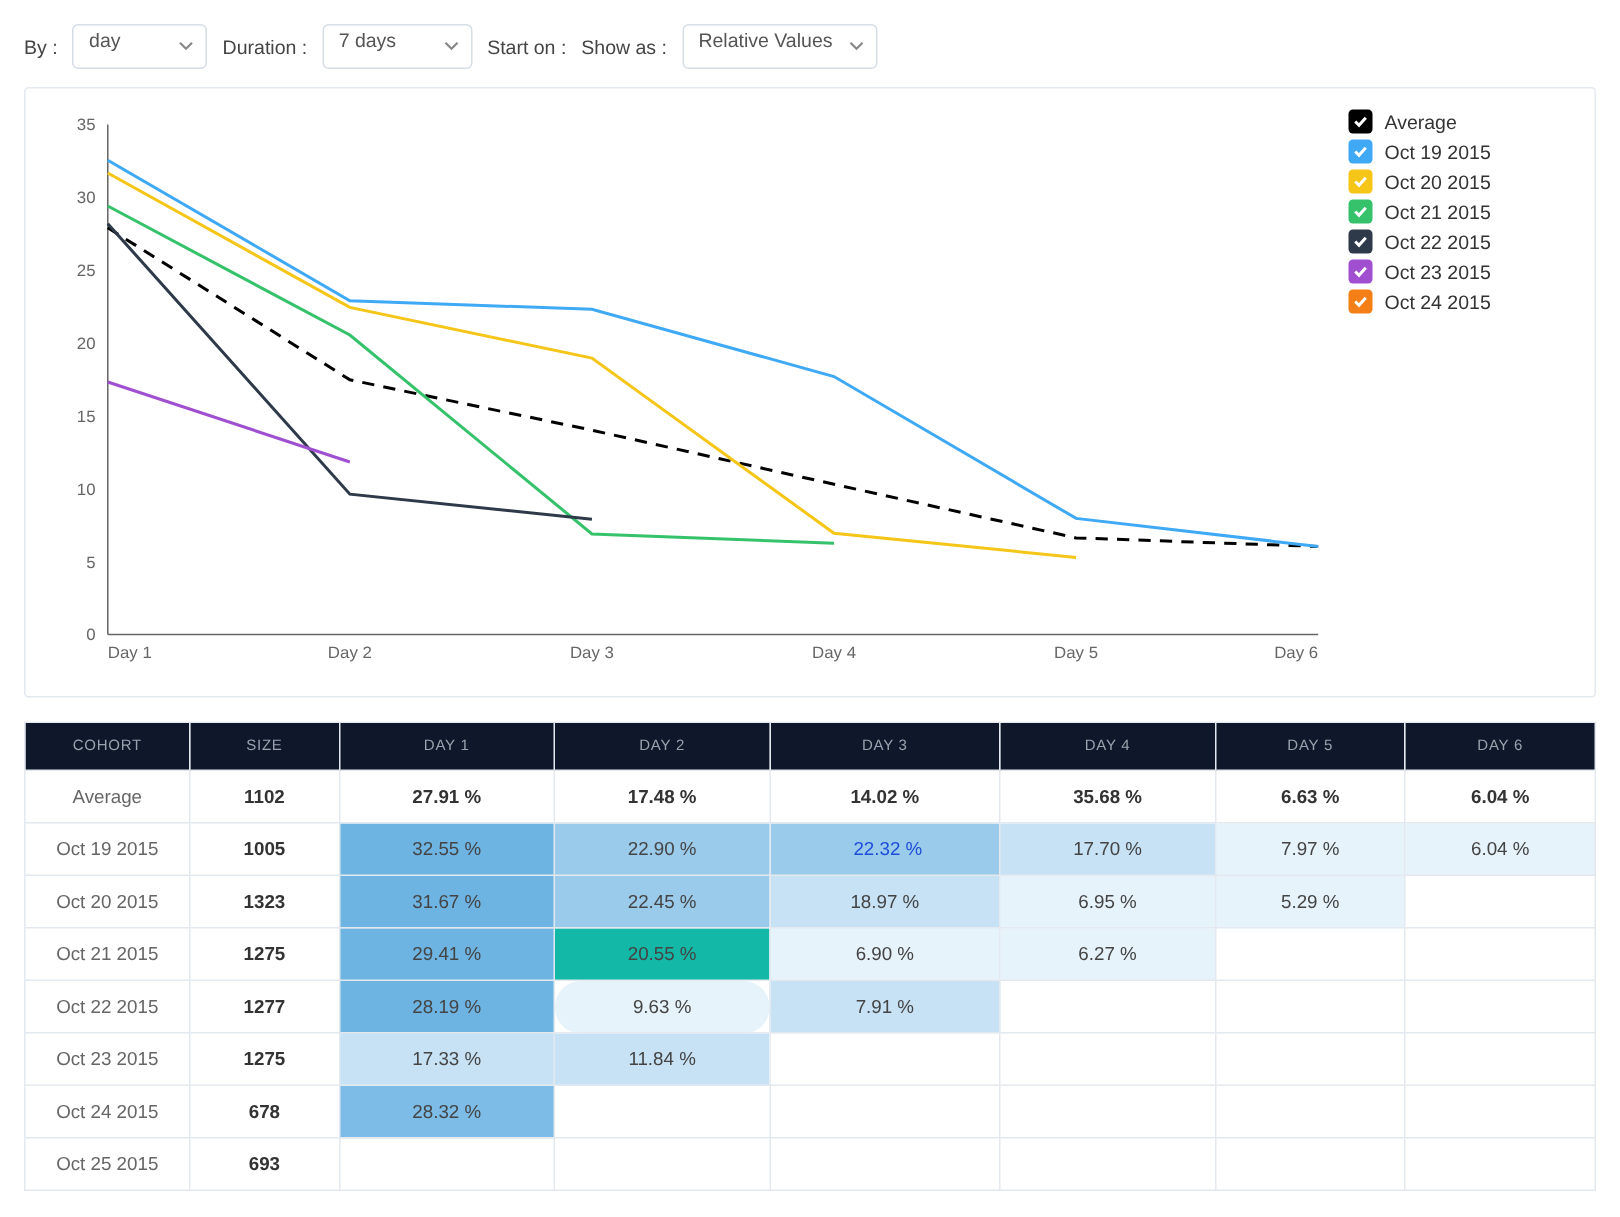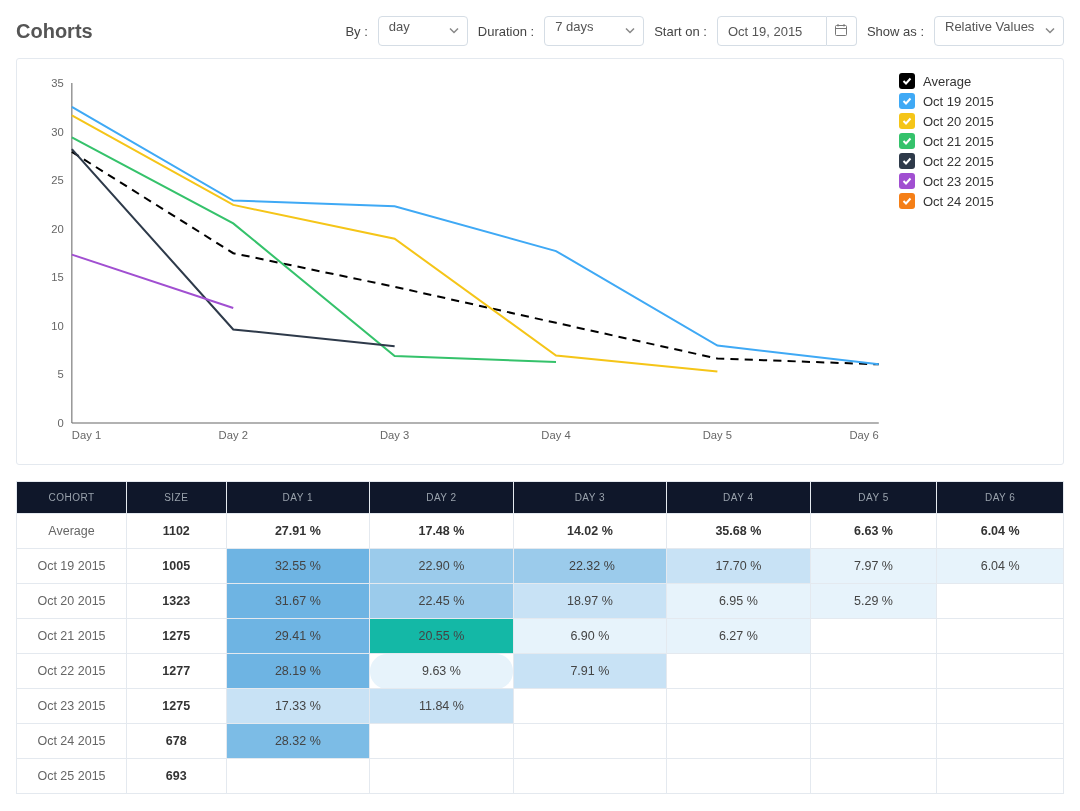--- a/index.html
+++ b/index.html
@@ -116,21 +116,20 @@
     color: #666;
     width: 110px;
   }
   .bold { font-weight: 700; color: #333; }
   svg text { font-family: inherit; }
 </style>
 </head>
 <body>
 
 <div class="header">
-  <div class="title">Cohorts</div>
 
   <span class="ctrl-label">By :</span>
   <div class="select" style="min-width:90px">
     <span>day</span>
     <span class="chev">
       <svg width="10" height="10" viewBox="0 0 10 10">
           <path d="M1 3 L5 7 L9 3" fill="none" stroke="currentColor" stroke-width="1.5"></path>
         </svg>
     </span>
   </div>
@@ -139,35 +138,20 @@
   <div class="select" style="min-width:100px">
     <span>7 days</span>
     <span class="chev">
       <svg width="10" height="10" viewBox="0 0 10 10">
           <path d="M1 3 L5 7 L9 3" fill="none" stroke="currentColor" stroke-width="1.5"></path>
         </svg>
     </span>
   </div>
 
   <span class="ctrl-label">Start on :</span>
-  <span class="date-wrap">
-    <div class="date-input">
-      <span>Oct 19, 2015</span>
-    </div>
-    <div class="date-btn">
-      <span>
-        <svg width="14" height="14" viewBox="0 0 14 14" fill="none" stroke="currentColor" stroke-width="1">
-          <rect x="1.5" y="2.5" width="11" height="10" rx="1"></rect>
-          <line x1="1.5" y1="5.5" x2="12.5" y2="5.5"></line>
-          <line x1="4" y1="1" x2="4" y2="3.5"></line>
-          <line x1="10" y1="1" x2="10" y2="3.5"></line>
-        </svg>
-      </span>
-    </div>
-  </span>
 
   <span class="ctrl-label">Show as :</span>
   <div class="select" style="min-width:130px">
     <span>Relative Values</span>
     <span class="chev">
       <svg width="10" height="10" viewBox="0 0 10 10">
           <path d="M1 3 L5 7 L9 3" fill="none" stroke="currentColor" stroke-width="1.5"></path>
         </svg>
     </span>
   </div>
@@ -283,21 +267,21 @@
           <td class="bold">14.02 %</td>
           <td class="bold">35.68 %</td>
           <td class="bold">6.63 %</td>
           <td class="bold">6.04 %</td>
         </tr>
         <tr>
           <td class="row-head">Oct 19 2015</td>
           <td class="bold">1005</td>
           <td style="background: rgb(110, 180, 227); color: rgb(68, 68, 68);">32.55 %</td>
           <td style="background: rgb(155, 203, 235); color: rgb(68, 68, 68);">22.90 %</td>
-          <td style="background: rgb(155, 203, 235); color: #404040; padding-left: 10px;">22.32 %</td>
+          <td style="background: rgb(155, 203, 235); color: #1d4ed8; padding-left: 10px;">22.32 %</td>
           <td style="background: rgb(200, 226, 245); color: rgb(68, 68, 68);">17.70 %</td>
           <td style="background: rgb(231, 243, 251); color: rgb(68, 68, 68);">7.97 %</td>
           <td style="background: rgb(231, 243, 251); color: rgb(68, 68, 68);">6.04 %</td>
         </tr>
         <tr>
           <td class="row-head">Oct 20 2015</td>
           <td class="bold">1323</td>
           <td style="background: rgb(110, 180, 227); color: rgb(68, 68, 68);">31.67 %</td>
           <td style="background: rgb(155, 203, 235); color: rgb(68, 68, 68); margin-left: 13px;">22.45 %</td>
           <td style="background: rgb(200, 226, 245); color: rgb(68, 68, 68);">18.97 %</td>

